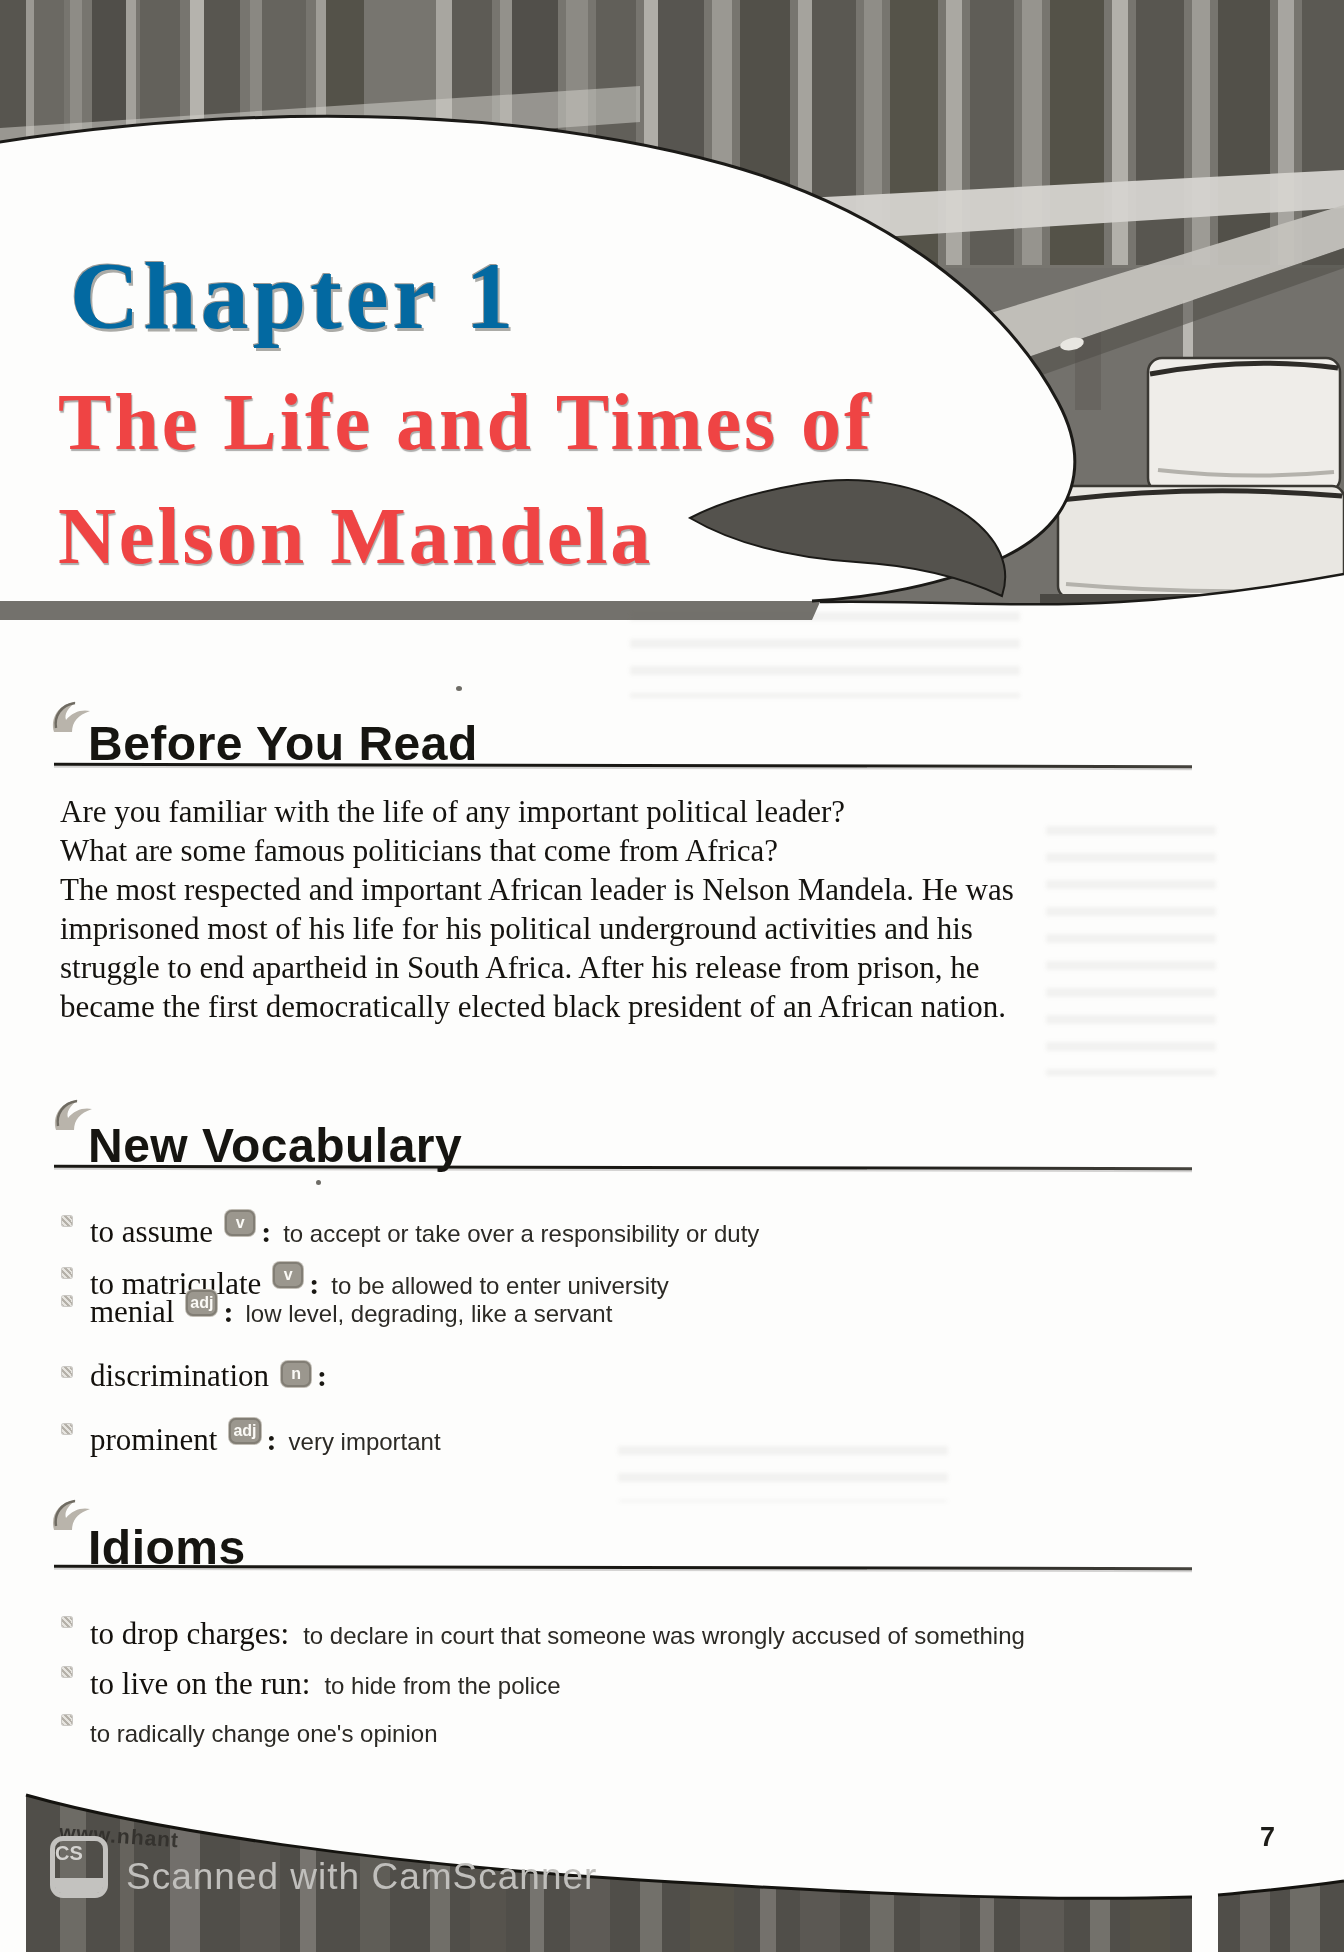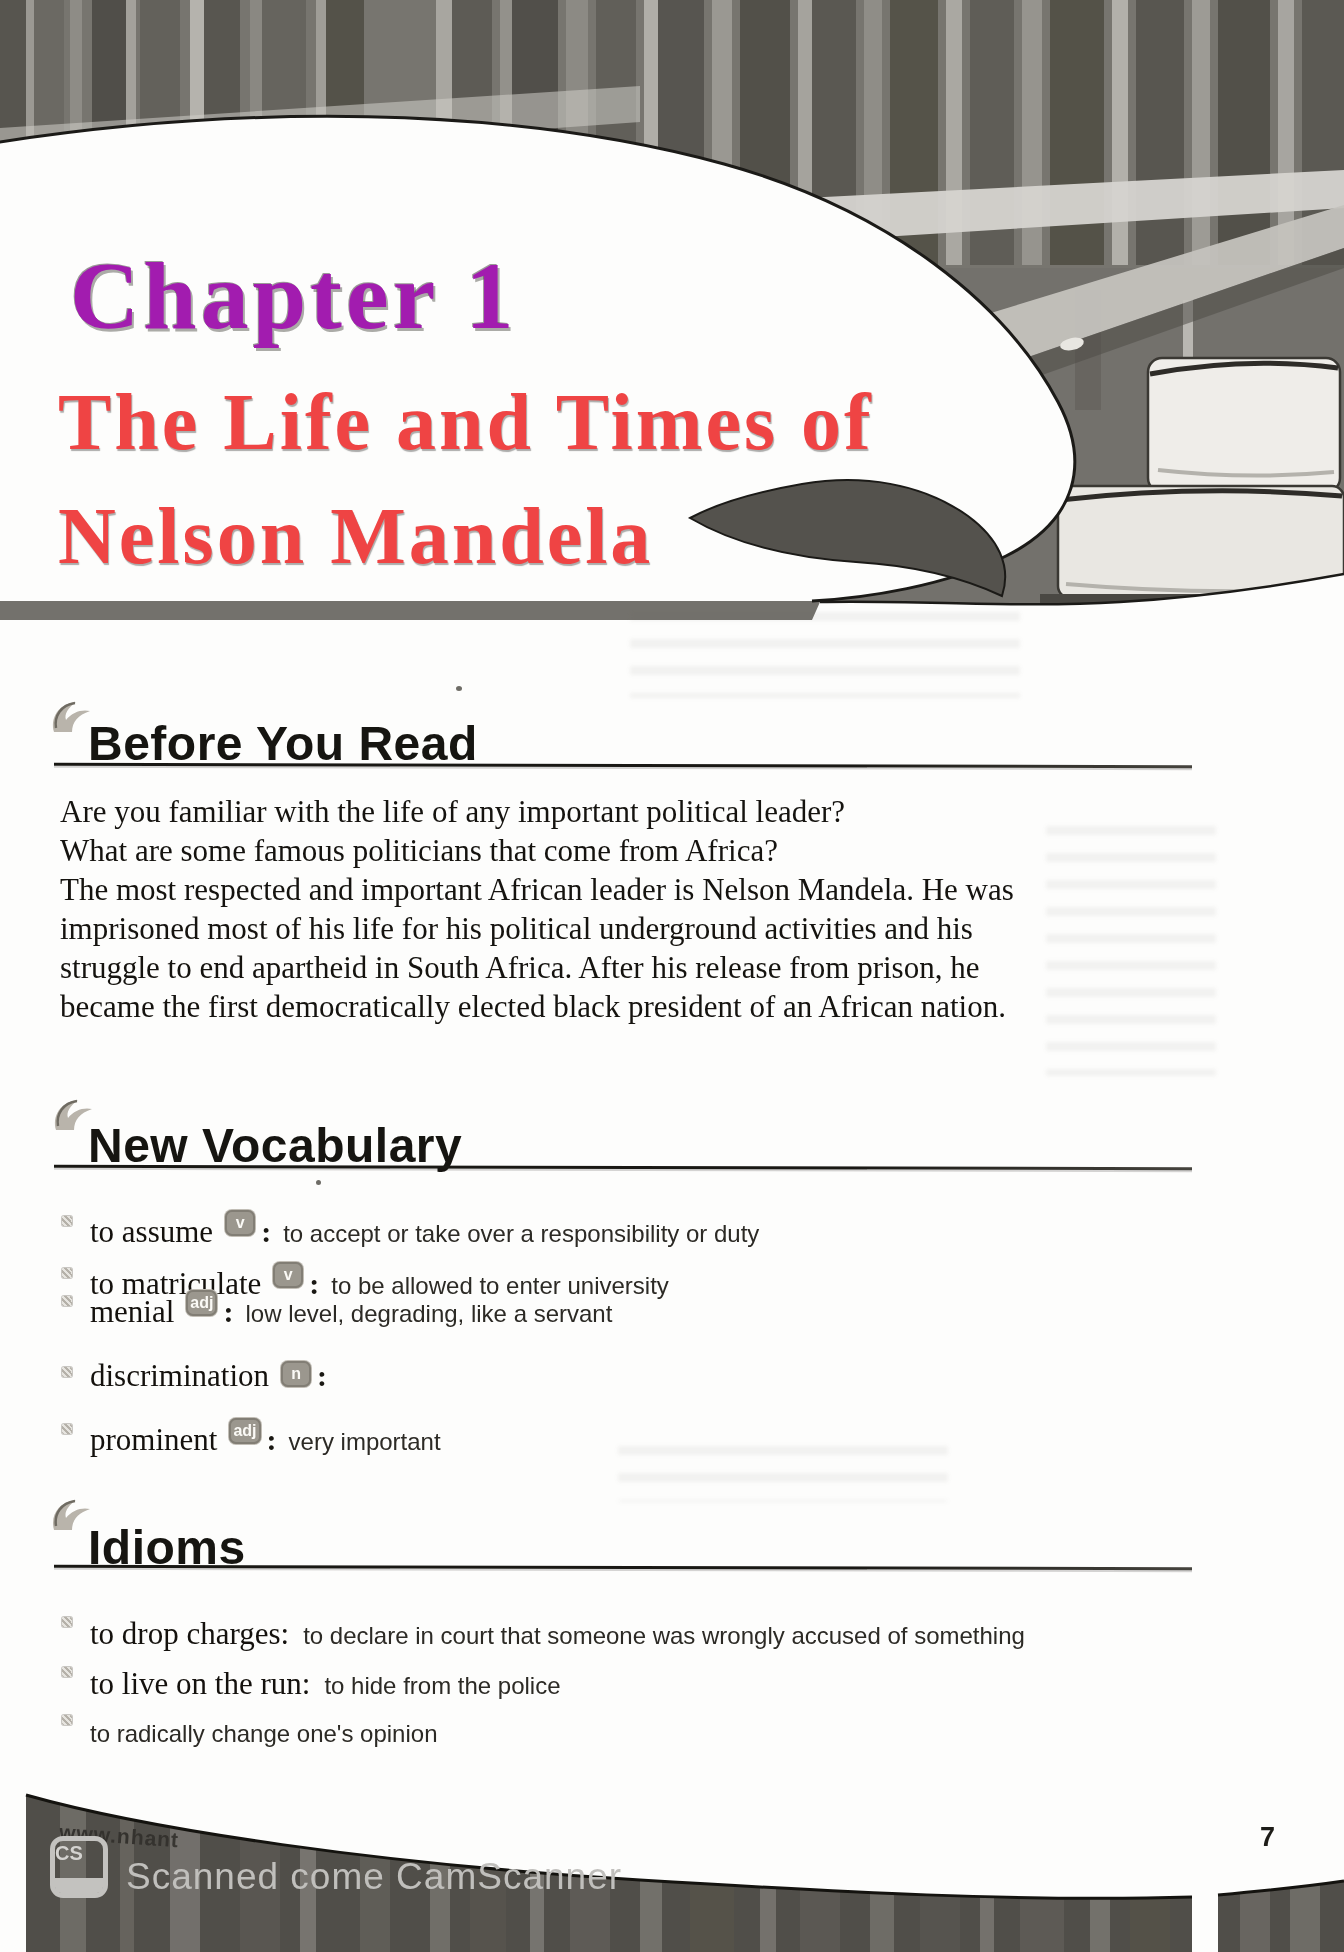--- a/index.html
+++ b/index.html
@@ -5,21 +5,21 @@
   html,body{margin:0;padding:0;background:#e8e8e8;}
   #page{
     position:relative;width:1344px;height:1952px;background:#fdfdfc;
     overflow:hidden;font-family:"Liberation Serif", serif;
   }
   .abs{position:absolute;}
   
   .chapter-label{
     left:70px;top:240px;
     font-family:"Liberation Serif", serif;font-weight:bold;font-size:96px;
-    letter-spacing:4px;color:#a21caf;
+    letter-spacing:4px;color:#0369a1;
     text-shadow:2px 3px 0 rgba(72,70,65,.45), -1px -1px 0 rgba(90,88,83,.6);
   }
   .main-title{
     font-family:"Liberation Serif", serif;font-weight:bold;font-size:80px;
     letter-spacing:3px;color:#ef4444;line-height:1;
     text-shadow:1px 2px 1px rgba(20,20,16,.35);
   }
   
   .section-heading{
     font-family:"Liberation Sans", sans-serif;font-weight:bold;font-size:48px;
@@ -290,21 +290,21 @@
     <path d="M26,15 C150,50 380,84 640,100 C840,112 1020,122 1192,117" fill="none" stroke="#14130f" stroke-width="3"></path>
     <path d="M1218,115 C1262,111 1310,106 1344,101" fill="none" stroke="#14130f" stroke-width="3"></path>
   </svg>
 
   <div class="abs footer-url">www.nhant</div>
 
   <div class="abs cs-badge">
     <div class="cs-text">CS</div>
     <div class="cs-bar"></div>
   </div>
-  <div class="abs watermark-label">Scanned come CamScanner</div>
+  <div class="abs watermark-label">Scanned with CamScanner</div>
 
   <div class="abs page-number">7</div>
 
   <div class="ghost" style="left:630px;top:612px;width:390px;height:86px"></div>
   <div class="ghost" style="left:1046px;top:826px;width:170px;height:250px"></div>
   <div class="ghost" style="left:618px;top:1446px;width:330px;height:56px"></div>
   <div class="speck" style="left:456px;top:686px;width:6px;height:5px"></div>
   <div class="speck" style="left:316px;top:1180px;width:5px;height:5px"></div>
 
 </div>

